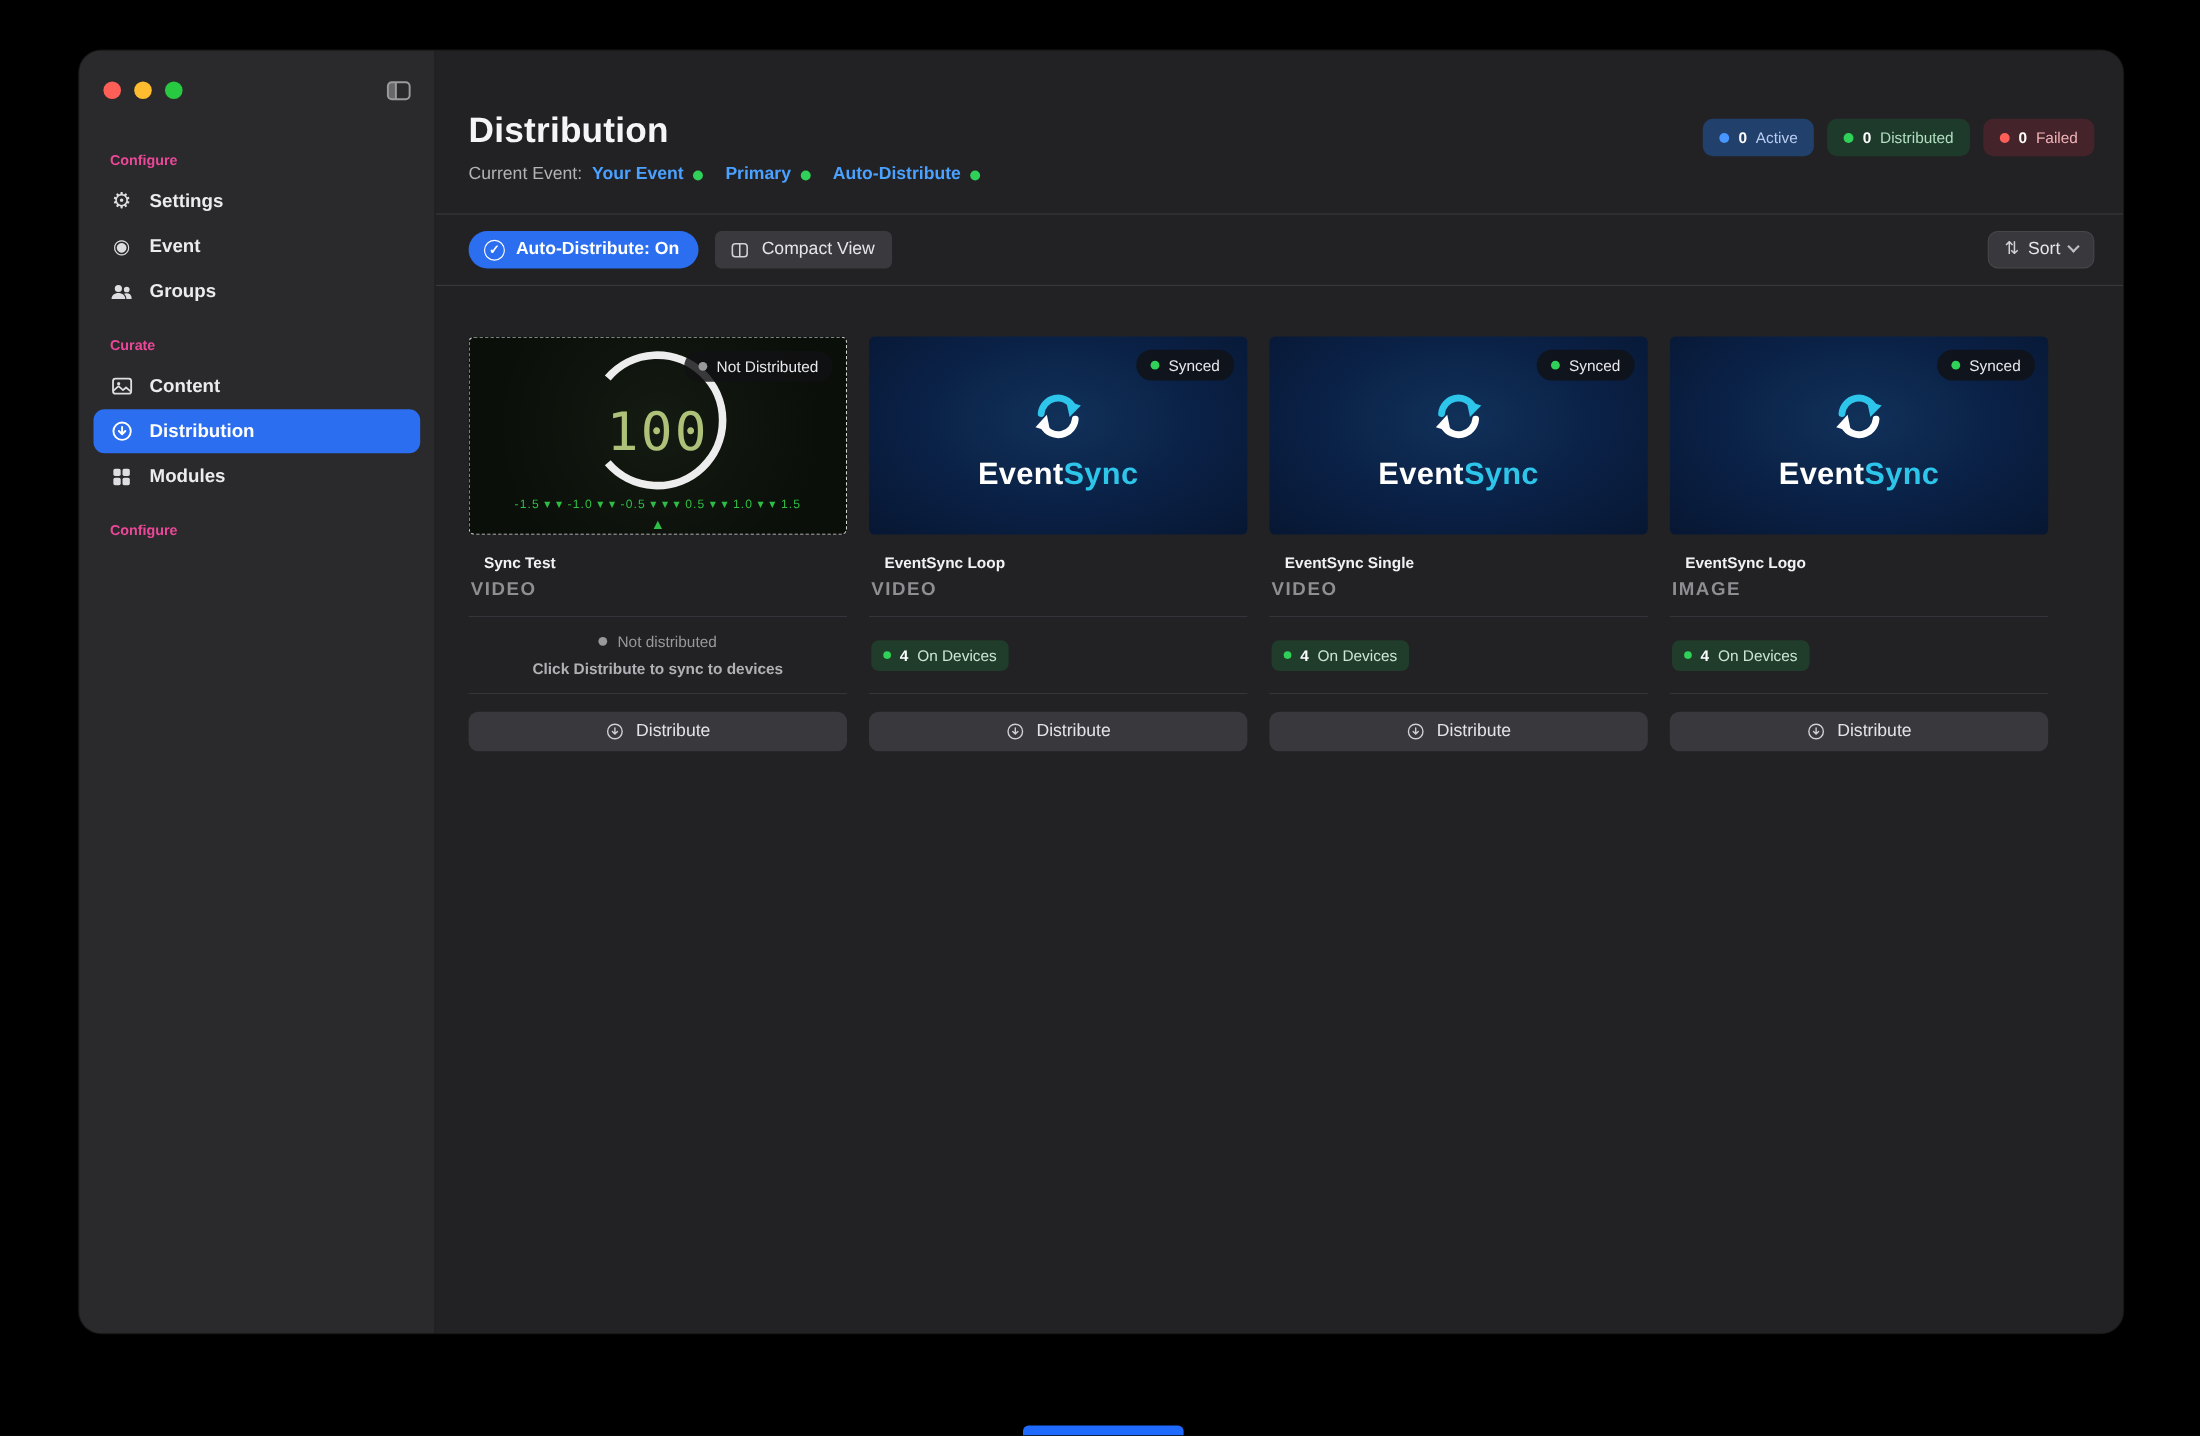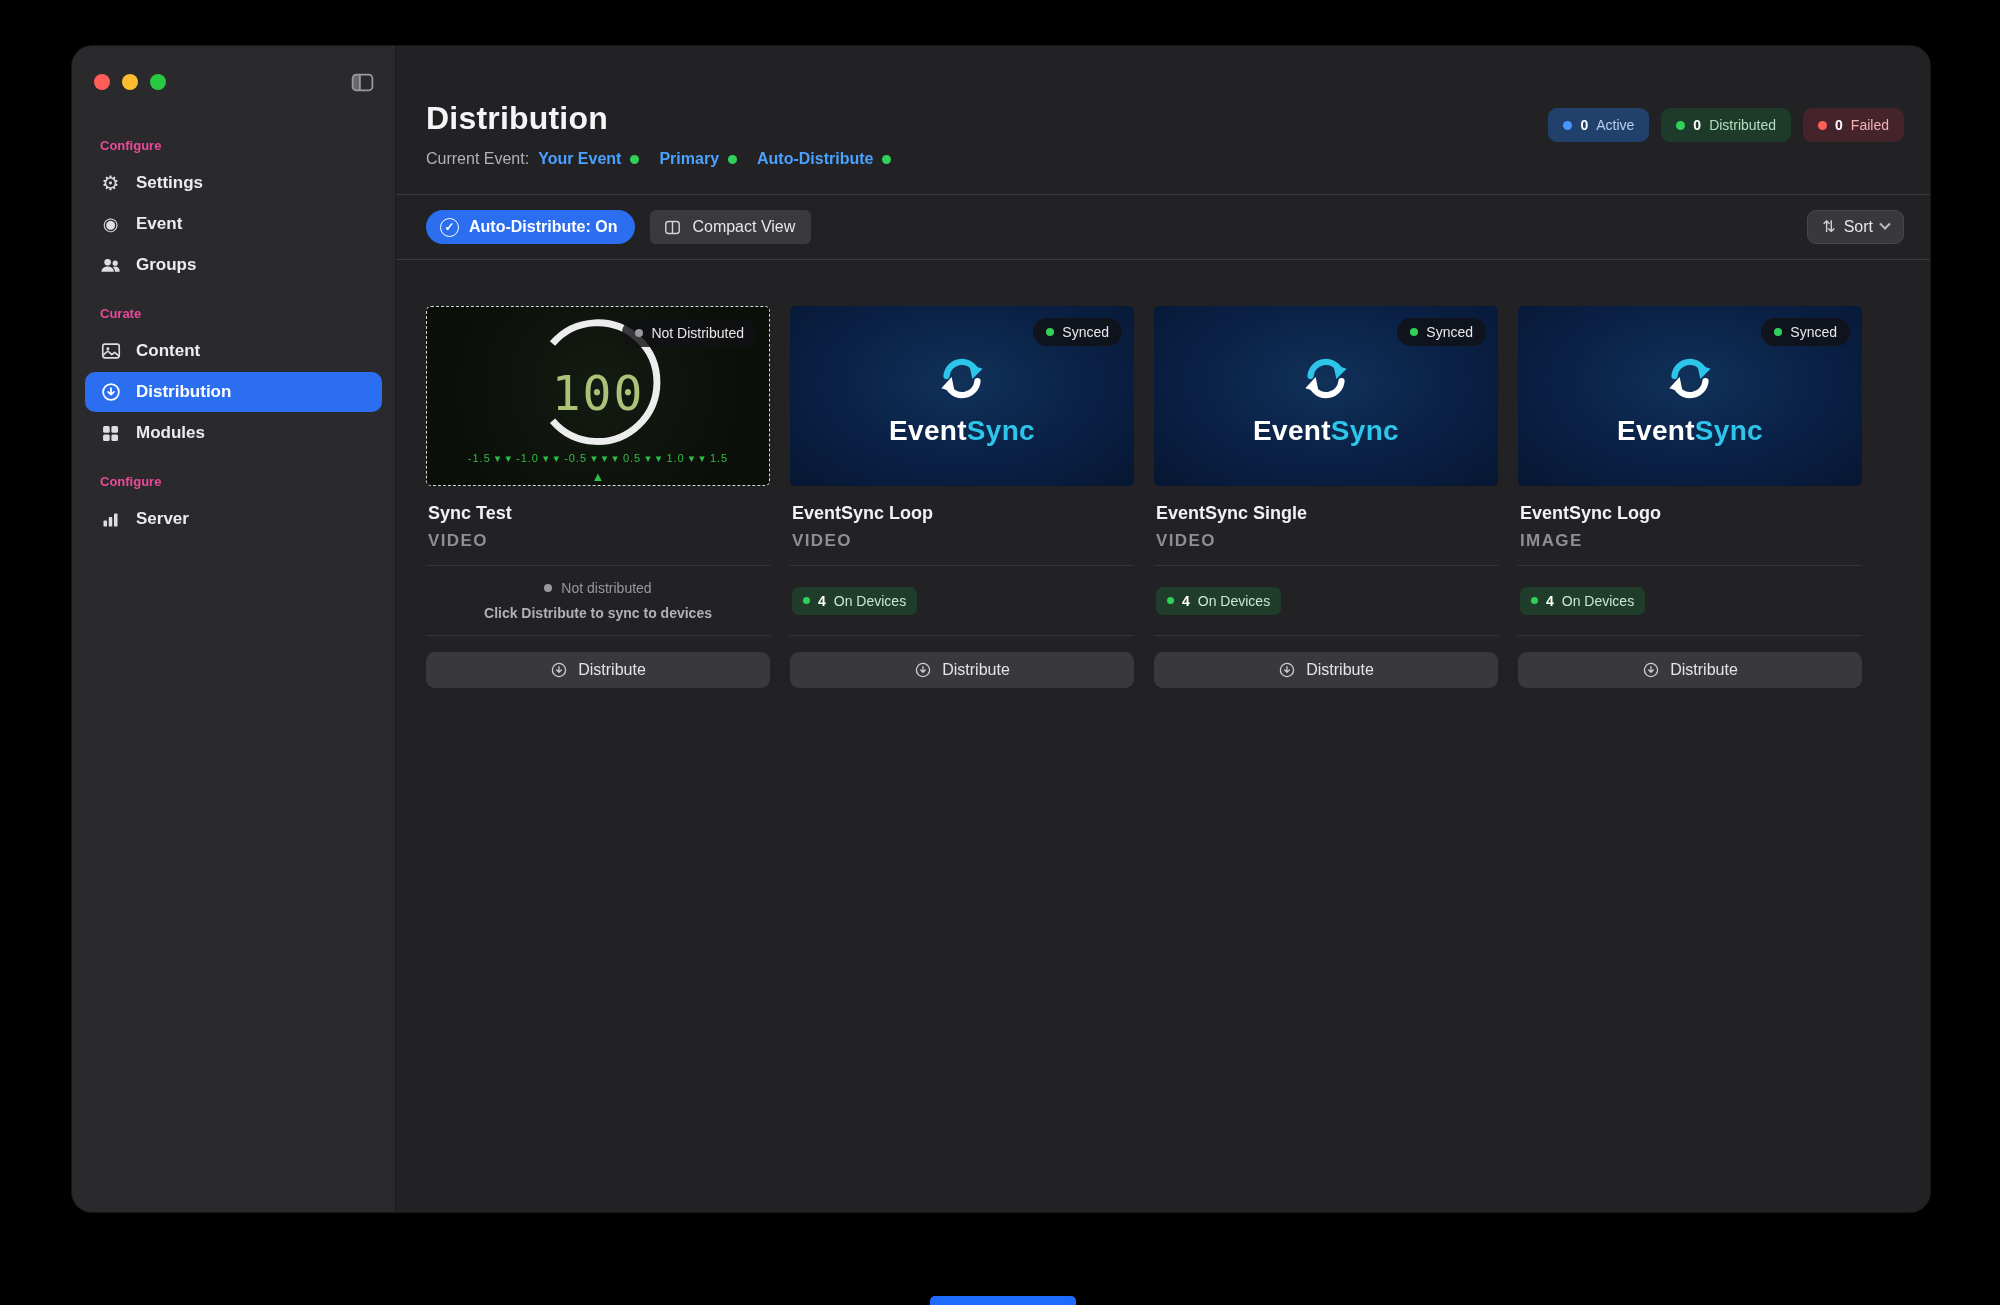--- a/index.html
+++ b/index.html
@@ -76,21 +76,21 @@
                  font-family:"DejaVu Sans Mono",monospace; font-size:48px; color:#aec178; letter-spacing:2px; }
   .ruler { position:absolute; left:0; right:0; bottom:20px; text-align:center; color:#2fbe45;
            font-size:11px; letter-spacing:1px; white-space:nowrap; }
   .ruler-marker { position:absolute; left:0; right:0; bottom:2px; text-align:center; color:#2fbe45; font-size:13px; line-height:1; }
 
   .logo-wrap { position:absolute; inset:0; display:flex; flex-direction:column; align-items:center; justify-content:center; gap:6px; padding-top:2px; }
   .logo-text { font-size:28px; font-weight:700; letter-spacing:.3px; }
   .lt-white { color:#fff; } .lt-cyan { color:#2ec5ea; }
 
   .card-title-row { padding:17px 2px 14px; border-bottom:1px solid #353539; }
-  .card-title { font-size:18px; font-weight:700; color:#f2f2f5; }
+  .card-title { font-size:14px; font-weight:700; color:#f2f2f5;margin-left:12px; }
   .card-type { margin-top:7px; font-size:17px; font-weight:700; letter-spacing:1.4px; color:#8e8e93; }
 
   .card-status-row { min-height:70px; border-bottom:1px solid #353539; display:flex; flex-direction:column; justify-content:center; gap:9px; padding:12px 2px; }
   .status-center { align-items:center; }
   .status-line { display:flex; align-items:center; gap:9px; font-size:14px; color:#98989d; }
   .status-line .dot { width:8px; height:8px; }
   .status-hint { font-size:14px; font-weight:600; color:#b0b0b5; }
   .devices-pill { display:flex; align-items:center; gap:8px; background:#1f3d2a; border-radius:7px; padding:6px 11px; font-size:14px; width:fit-content; }
   .devices-pill b { color:#fff; }
   .devices-pill .dp-label { color:#cde5d4; }
@@ -176,30 +176,20 @@
             <rect x="3.5" y="3.5" width="7.6" height="7.6" rx="1.8"></rect>
               <rect x="13" y="3.5" width="7.6" height="7.6" rx="1.8"></rect>
             <rect x="3.5" y="13" width="7.6" height="7.6" rx="1.8"></rect>
               <rect x="13" y="13" width="7.6" height="7.6" rx="1.8"></rect>
           </svg>
         </span>
         <span class="nav-label">Modules</span>
       </div>
 
       <div class="section-label">Configure</div>
-      <div class="nav-item">
-        <span class="icon">
-          <svg viewBox="0 0 24 24" width="21" height="21" fill="#dedee2">
-            <rect x="4" y="13" width="4" height="7" rx="1"></rect>
-              <rect x="10" y="9" width="4" height="11" rx="1"></rect>
-              <rect x="16" y="5" width="4" height="15" rx="1"></rect>
-          </svg>
-        </span>
-        <span class="nav-label">Server</span>
-      </div>
     </nav>
   </aside>
 
   <main class="main">
 
     <div class="header">
       <div class="header-left">
         <h1 class="page-title">Distribution</h1>
         <div class="current-event">
           <span class="ce-label">Current Event:</span>

